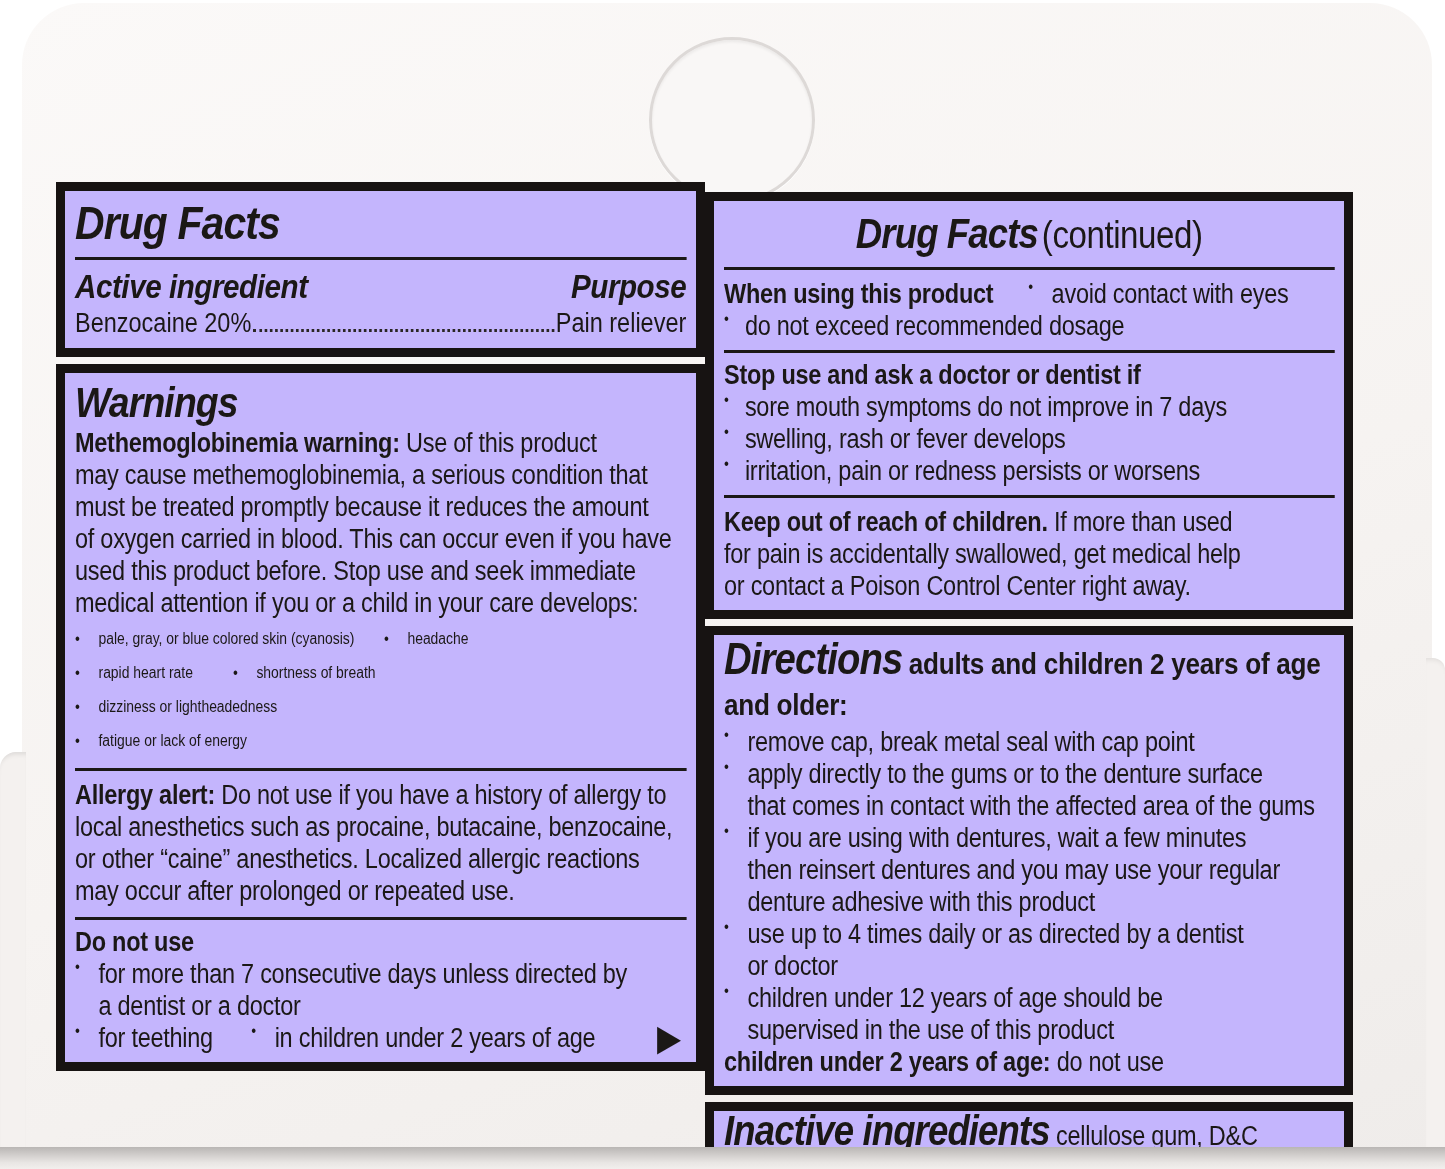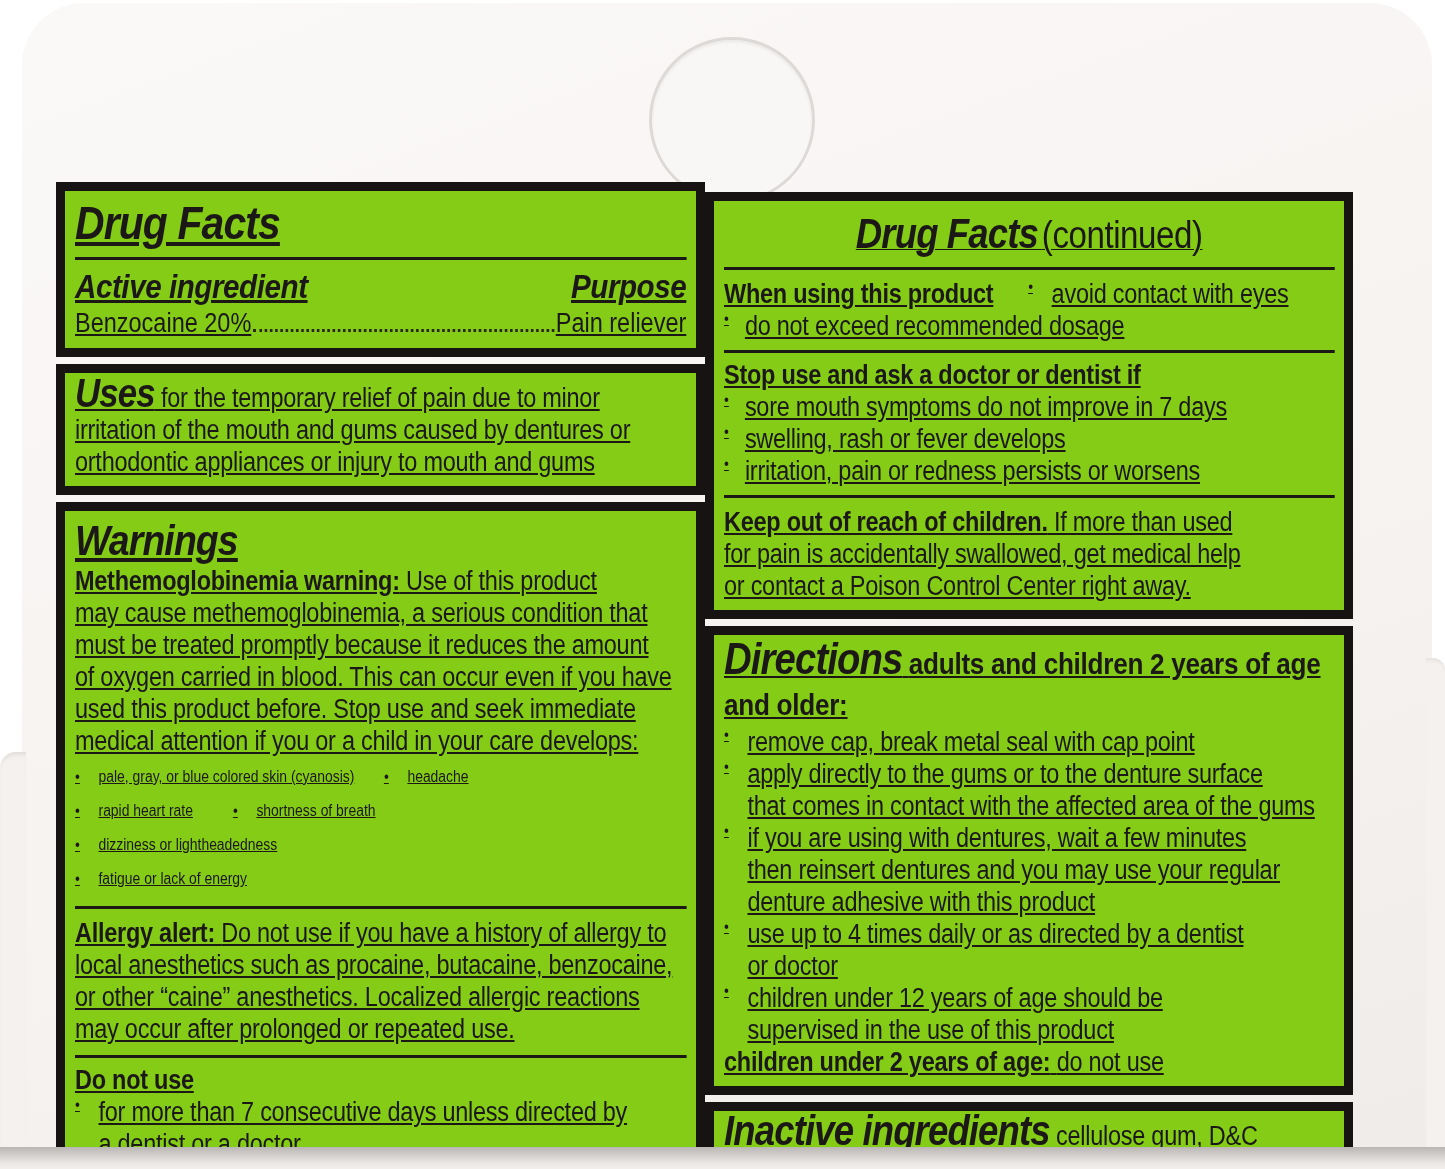--- a/index.html
+++ b/index.html
@@ -18,22 +18,22 @@
   .hole{position:absolute;left:627px;top:34px;width:160px;height:160px;border-radius:50%;
         background:#f9f7f6;border:3px solid #ddd9d7;
         box-shadow:inset 0 2px 3px rgba(0,0,0,.06), 0 1px 0 #fff;}
   .bottom-edge{position:absolute;left:0;top:1147px;width:1445px;height:22px;
         background:linear-gradient(#b9b6b4,#e8e5e3 70%,#f2efed);}
 
   
   .panels{position:absolute;left:56px;top:182px;width:1320px;display:flex;align-items:flex-start;}
   .col{width:649px;flex:none;}
   .col-right{margin-top:10px;width:648px;}
-  .box{border:9px solid #171312;background:#84cc16;margin-bottom:7px;
-       padding:4px 10px 8px 10px;text-decoration:underline;}
+  .box{border:9px solid #171312;background:#c4b5fd;margin-bottom:7px;
+       padding:4px 10px 8px 10px;}
   .box:last-child{margin-bottom:0;}
   .sq{width:115%;transform:scaleX(0.87);transform-origin:0 0;}
 
   
   .t{font-size:27px;line-height:32px;letter-spacing:-0.3px;margin:0;}
   .pre{white-space:pre-line;}
   b,.bold{font-weight:bold;}
   .h1{font-size:47px;line-height:56px;font-weight:bold;font-style:italic;letter-spacing:-1px;}
   .h2{font-size:40px;font-weight:bold;font-style:italic;letter-spacing:-1px;}
   .h3{font-size:34px;line-height:40px;font-weight:bold;font-style:italic;letter-spacing:-0.5px;}
@@ -71,27 +71,20 @@
           <span class="h3">Purpose</span>
         </div>
         <div class="leaderline">
           <span>Benzocaine 20%</span>
           <span class="leader"></span>
           <span>Pain reliever</span>
         </div>
       </div>
     </div>
 
-    <div class="box">
-      <div class="sq">
-        <p class="t"><span class="h2">Uses</span> <span class="pre">for the temporary relief of pain due to minor
-irritation of the mouth and gums caused by dentures or
-orthodontic appliances or injury to mouth and gums</span></p>
-      </div>
-    </div>
 
     <div class="box">
       <div class="sq">
         <div class="h1" style="font-size:43px;line-height:50px;">Warnings</div>
         <p class="t"><b>Methemoglobinemia warning:</b> <span class="pre">Use of this product
 may cause methemoglobinemia, a serious condition that
 must be treated promptly because it reduces the amount
 of oxygen carried in blood. This can occur even if you have
 used this product before. Stop use and seek immediate
 medical attention if you or a child in your care develops:</span></p>

